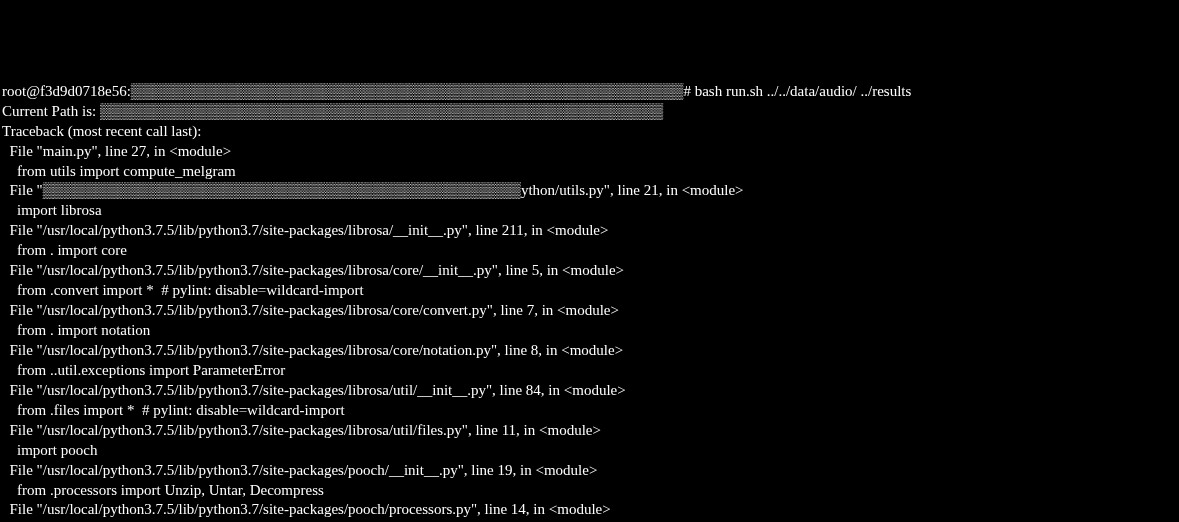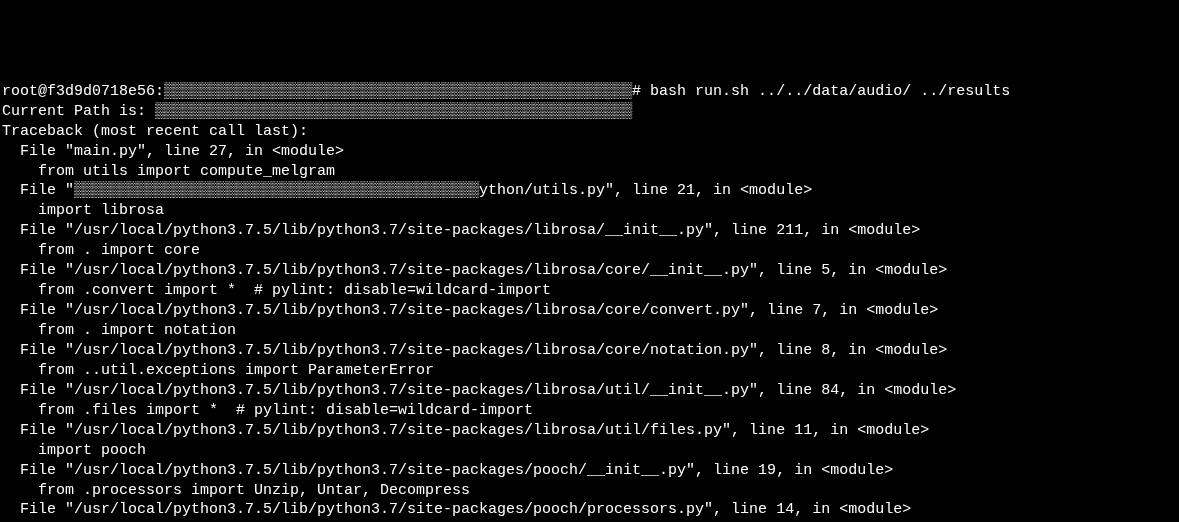--- a/index.html
+++ b/index.html
@@ -17,20 +17,21 @@
       white-space: pre;
       overflow-x: auto;
       width: 1179px;
       height: 522px;
     }
     .term {
       padding: 0 2px;
     }
     .line {
       display: block;
+      font-family: Liberation Serif, serif;
     }
   </style>
 </head>
 <body>
 
 
 
 <div class="term"><span class="line">root@f3d9d0718e56:▒▒▒▒▒▒▒▒▒▒▒▒▒▒▒▒▒▒▒▒▒▒▒▒▒▒▒▒▒▒▒▒▒▒▒▒▒▒▒▒▒▒▒▒▒▒▒▒▒▒▒▒# bash run.sh ../../data/audio/ ../results</span><span class="line">Current Path is: ▒▒▒▒▒▒▒▒▒▒▒▒▒▒▒▒▒▒▒▒▒▒▒▒▒▒▒▒▒▒▒▒▒▒▒▒▒▒▒▒▒▒▒▒▒▒▒▒▒▒▒▒▒</span><span class="line">Traceback (most recent call last):</span><span class="line">  File "main.py", line 27, in &lt;module&gt;</span><span class="line">    from utils import compute_melgram</span><span class="line">  File "▒▒▒▒▒▒▒▒▒▒▒▒▒▒▒▒▒▒▒▒▒▒▒▒▒▒▒▒▒▒▒▒▒▒▒▒▒▒▒▒▒▒▒▒▒ython/utils.py", line 21, in &lt;module&gt;</span><span class="line">    import librosa</span><span class="line">  File "/usr/local/python3.7.5/lib/python3.7/site-packages/librosa/__init__.py", line 211, in &lt;module&gt;</span><span class="line">    from . import core</span><span class="line">  File "/usr/local/python3.7.5/lib/python3.7/site-packages/librosa/core/__init__.py", line 5, in &lt;module&gt;</span><span class="line">    from .convert import *  # pylint: disable=wildcard-import</span><span class="line">  File "/usr/local/python3.7.5/lib/python3.7/site-packages/librosa/core/convert.py", line 7, in &lt;module&gt;</span><span class="line">    from . import notation</span><span class="line">  File "/usr/local/python3.7.5/lib/python3.7/site-packages/librosa/core/notation.py", line 8, in &lt;module&gt;</span><span class="line">    from ..util.exceptions import ParameterError</span><span class="line">  File "/usr/local/python3.7.5/lib/python3.7/site-packages/librosa/util/__init__.py", line 84, in &lt;module&gt;</span><span class="line">    from .files import *  # pylint: disable=wildcard-import</span><span class="line">  File "/usr/local/python3.7.5/lib/python3.7/site-packages/librosa/util/files.py", line 11, in &lt;module&gt;</span><span class="line">    import pooch</span><span class="line">  File "/usr/local/python3.7.5/lib/python3.7/site-packages/pooch/__init__.py", line 19, in &lt;module&gt;</span><span class="line">    from .processors import Unzip, Untar, Decompress</span><span class="line">  File "/usr/local/python3.7.5/lib/python3.7/site-packages/pooch/processors.py", line 14, in &lt;module&gt;</span><span class="line">    import lzma</span></div>
 
 

